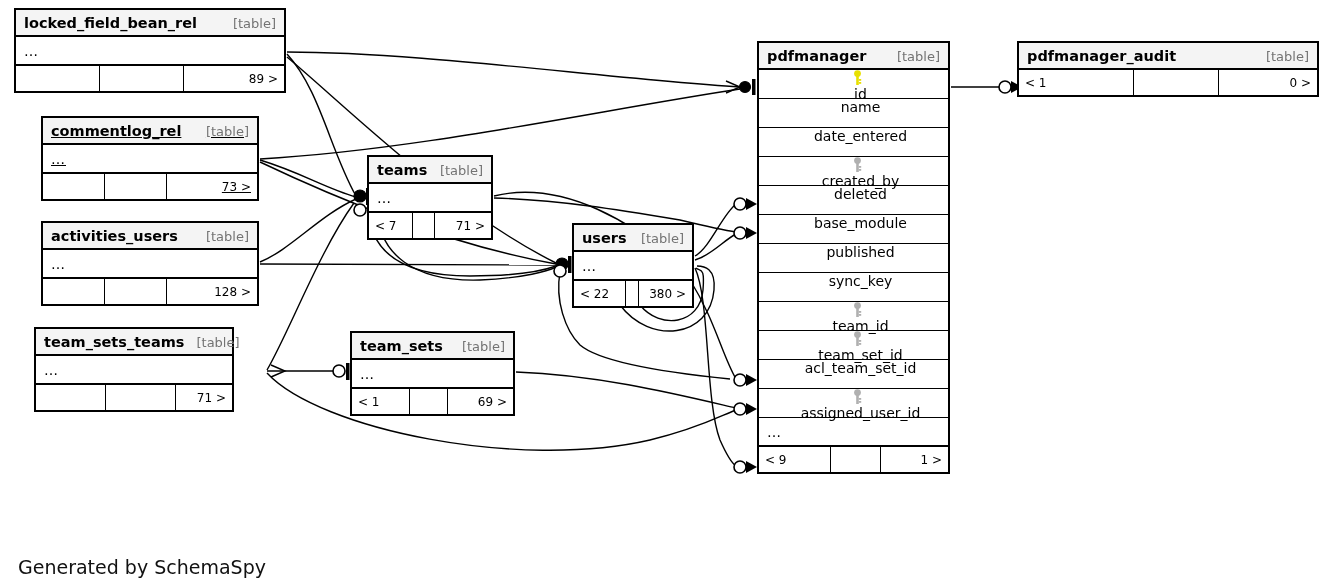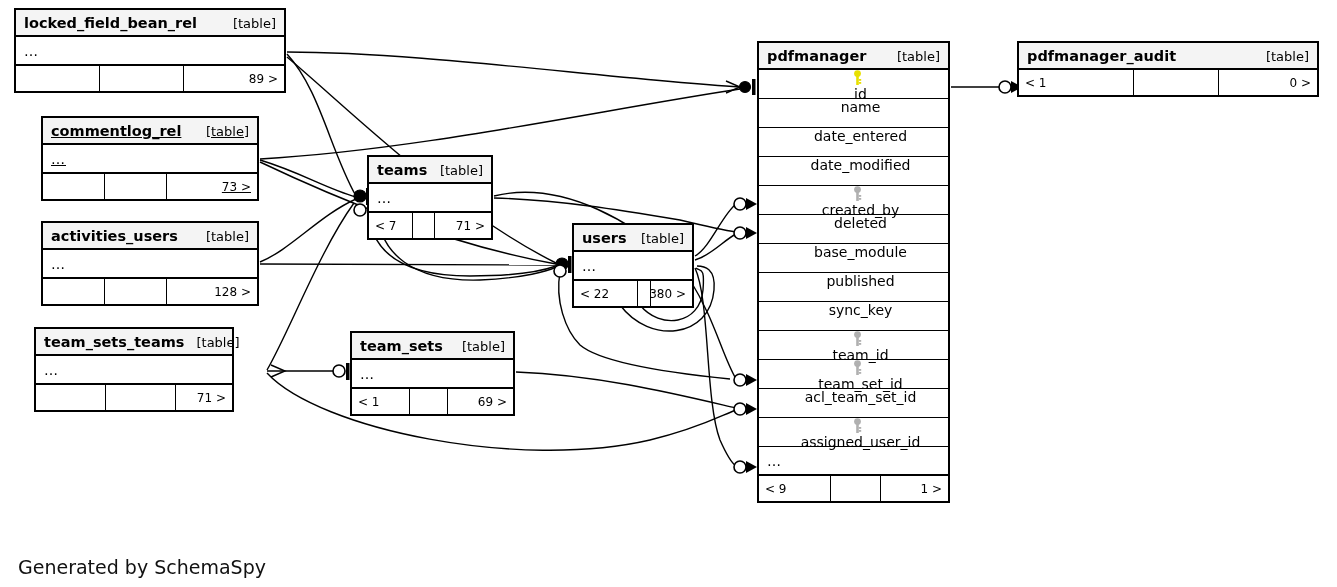--- a/index.html
+++ b/index.html
@@ -44,21 +44,21 @@
     height: 27px;
   }
   .tbl-title .nm {
     font-weight: bold;
     font-size: 14.5px;
     color: #000000;
     white-space: nowrap;
   }
   .tbl-title .tag {
     font-size: 13px;
-    color: #000000;
+    color: #737373;
     white-space: nowrap;
     padding-left: 12px;
     margin-top: 35px;
   }
   .tbl-title.compact .tag { padding-left: 8px; }
 
   .ellipsis-row {
     box-sizing: border-box;
     height: 29px;
     display: flex;
@@ -290,21 +290,21 @@
           <span class="foot-cell right" style="flex:1">71 &gt;</span>
         </div>
       </div>
       <div class="table-box" style="left: 572px; top: 223px; width: 122px;">
         <div class="tbl-title compact">
           <span class="nm">users</span>
           <span class="tag">[table]</span>
         </div>
         <div class="ellipsis-row">…</div>
         <div class="foot-row">
-          <span class="foot-cell left" style="width:64px">&lt; 22</span>
+          <span class="foot-cell left" style="width:52px">&lt; 22</span>
           <span class="foot-cell" style="width:12px"></span>
           <span class="foot-cell right" style="flex:1">380 &gt;</span>
         </div>
       </div>
       <div class="table-box" style="left: 350px; top: 331px; width: 165px;">
         <div class="tbl-title compact">
           <span class="nm">team_sets</span>
           <span class="tag">[table]</span>
         </div>
         <div class="ellipsis-row">…</div>
@@ -332,24 +332,20 @@
         </div>
         <div class="col-row">
           <span class="keyslot"></span>
           <span class="cname">name</span>
         </div>
         <div class="col-row">
           <span class="keyslot"></span>
           <span class="cname">date_entered</span>
         </div>
         <div class="col-row">
-          <span class="keyslot"></span>
-          <span class="cname">date_modified</span>
-        </div>
-        <div class="col-row">
           <span class="keyslot">
             <svg class="key-ico" width="9" height="16" viewBox="0 0 9 16">
               <circle cx="4.5" cy="3.6" r="3.4" fill="#b0b0b0"></circle>
               <rect x="3.2" y="5.5" width="2.6" height="9.5" fill="#b0b0b0"></rect>
               <rect x="5.8" y="9" width="2.4" height="1.8" fill="#b0b0b0"></rect>
               <rect x="5.8" y="12" width="2.4" height="1.8" fill="#b0b0b0"></rect>
             </svg>
           </span>
           <span class="cname">created_by</span>
         </div>

